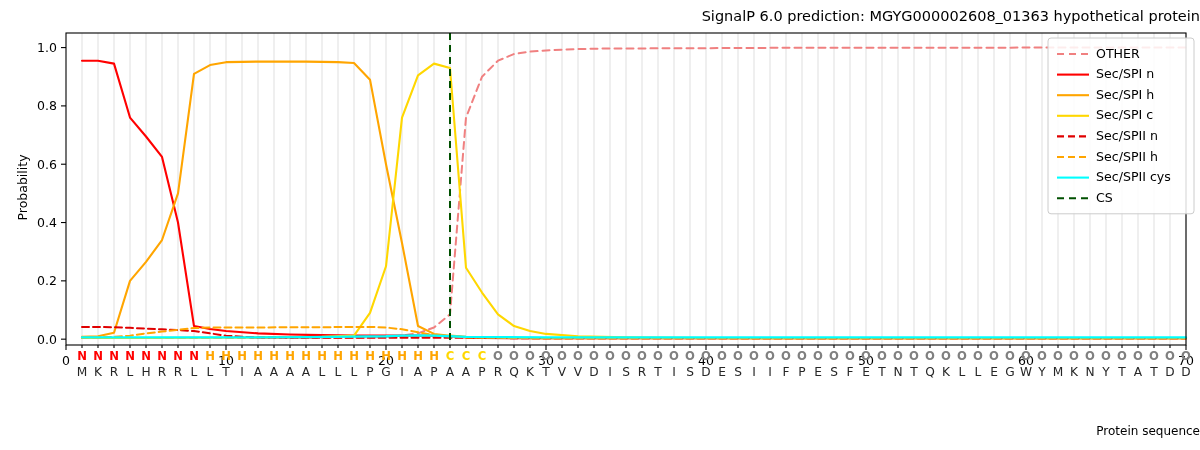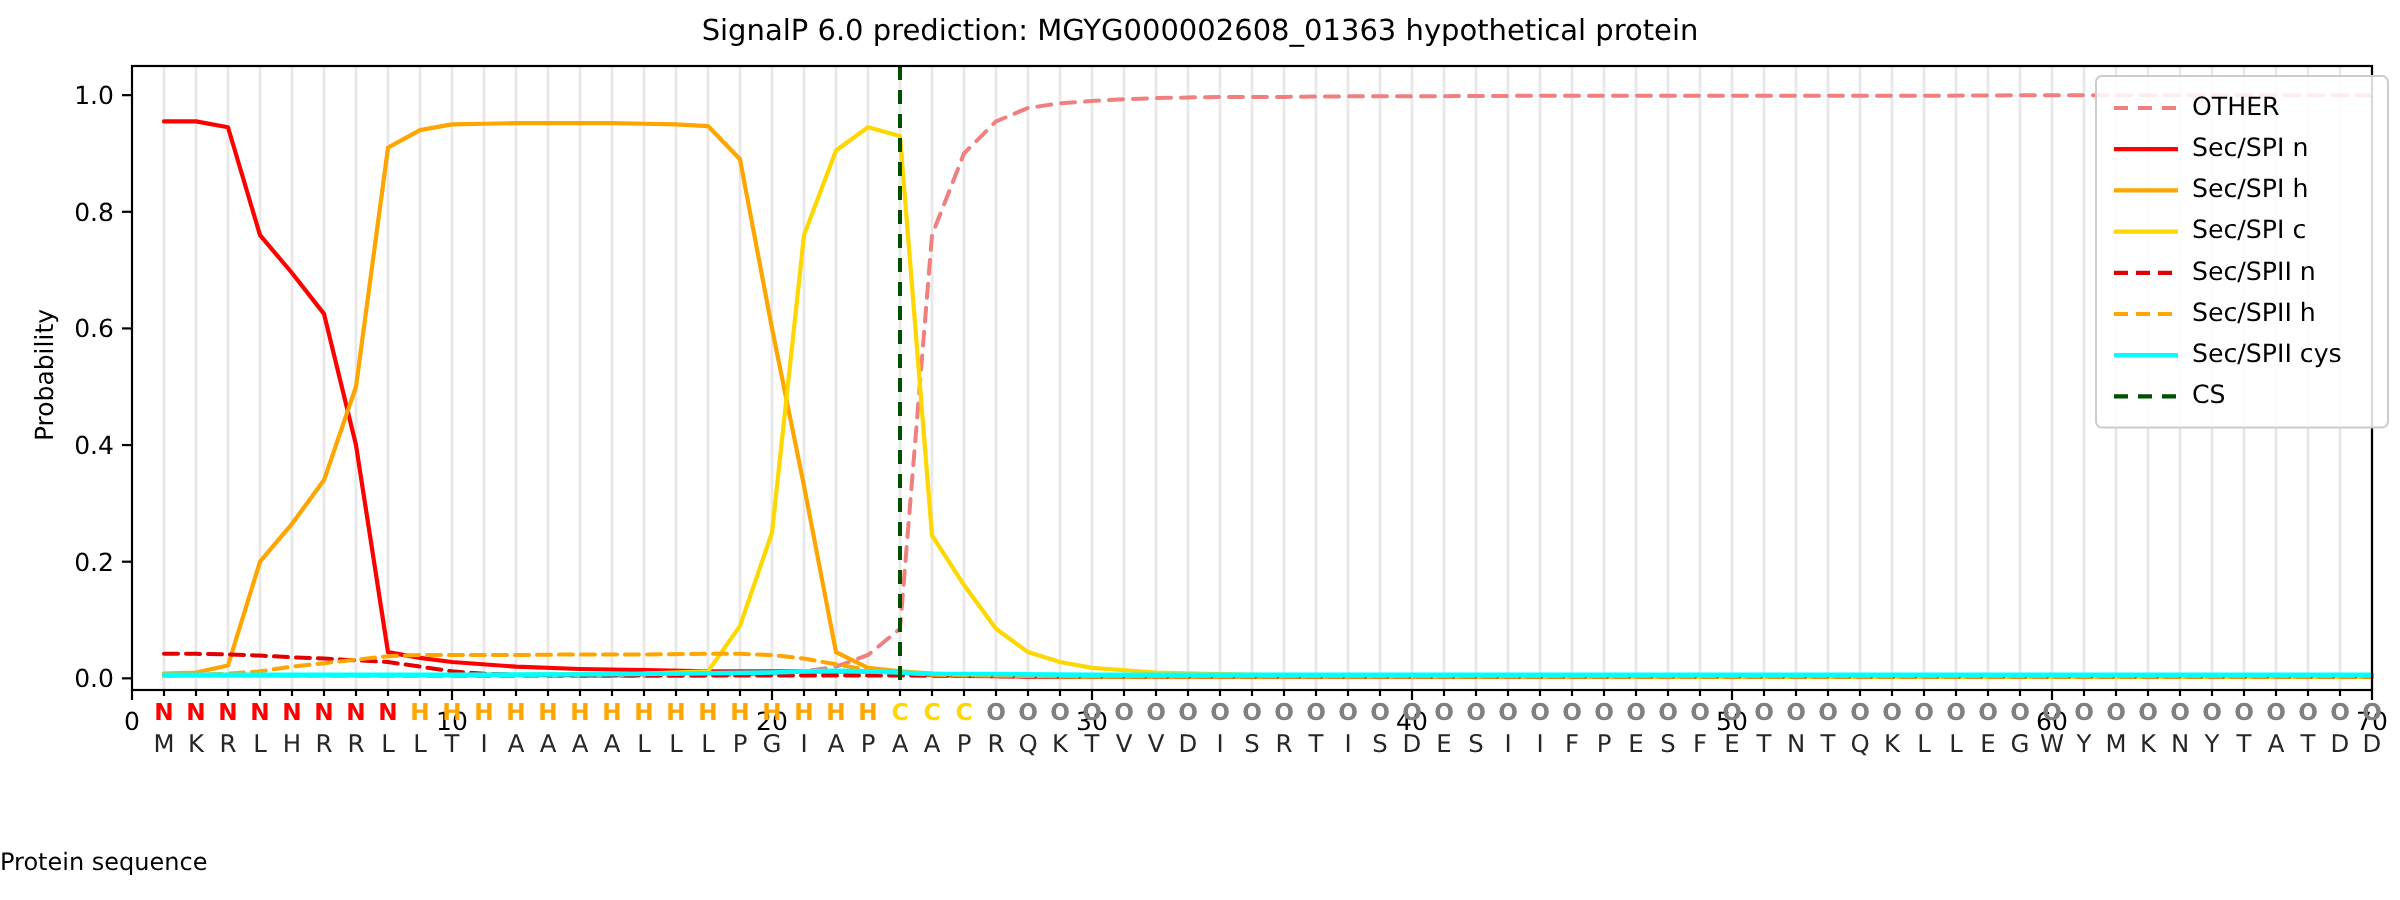--- a/index.html
+++ b/index.html
@@ -3,30 +3,30 @@
 <meta charset="utf-8">
 <style>
   html,body{margin:0;padding:0;}
   body{
     width:1200px;height:450px;background:#ffffff;
     font-family:"DejaVu Sans","Liberation Sans",sans-serif;
     overflow:hidden;
   }
   #fig{position:relative;width:1200px;height:450px;}
   #chart-title{
-    position:absolute;left:0;top:8px;width:1200px;text-align:center;
+    position:absolute;left:0;top:8px;width:1200px;text-align:right;
     font-size:14.5px;color:#000;white-space:nowrap;
   }
   #ylabel{
     position:absolute;left:-48px;top:180px;width:140px;text-align:center;
     font-size:12.5px;color:#000;
     transform:rotate(-90deg);transform-origin:center center;
   }
   #xlabel{
-    position:absolute;left:0;top:424px;width:1200px;text-align:left;
+    position:absolute;left:0;top:424px;width:1200px;text-align:right;
     font-size:12px;color:#000;
   }
   svg{position:absolute;left:0;top:0;}
   text{font-family:"DejaVu Sans","Liberation Sans",sans-serif;}
   .tick-lbl{font-size:12.5px;fill:#000;}
   .seqchar{font-size:12.2px;fill:#262626;text-anchor:middle;}
   .annchar{font-size:11.6px;text-anchor:middle;font-weight:600;}
   .legend-lbl{font-size:12.6px;fill:#000;dominant-baseline:middle;}
 </style>
 </head>

